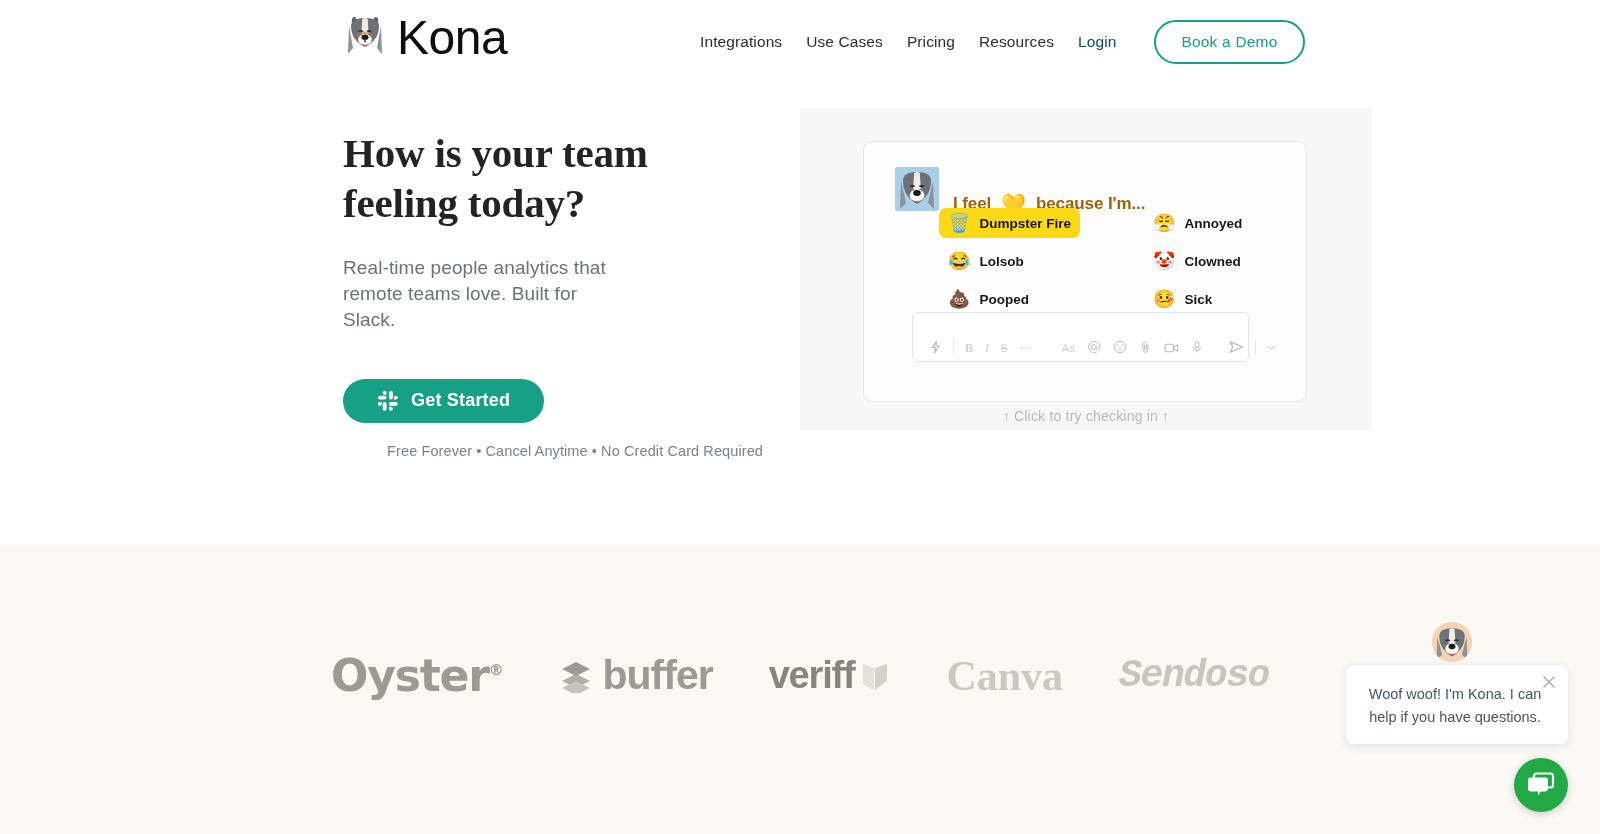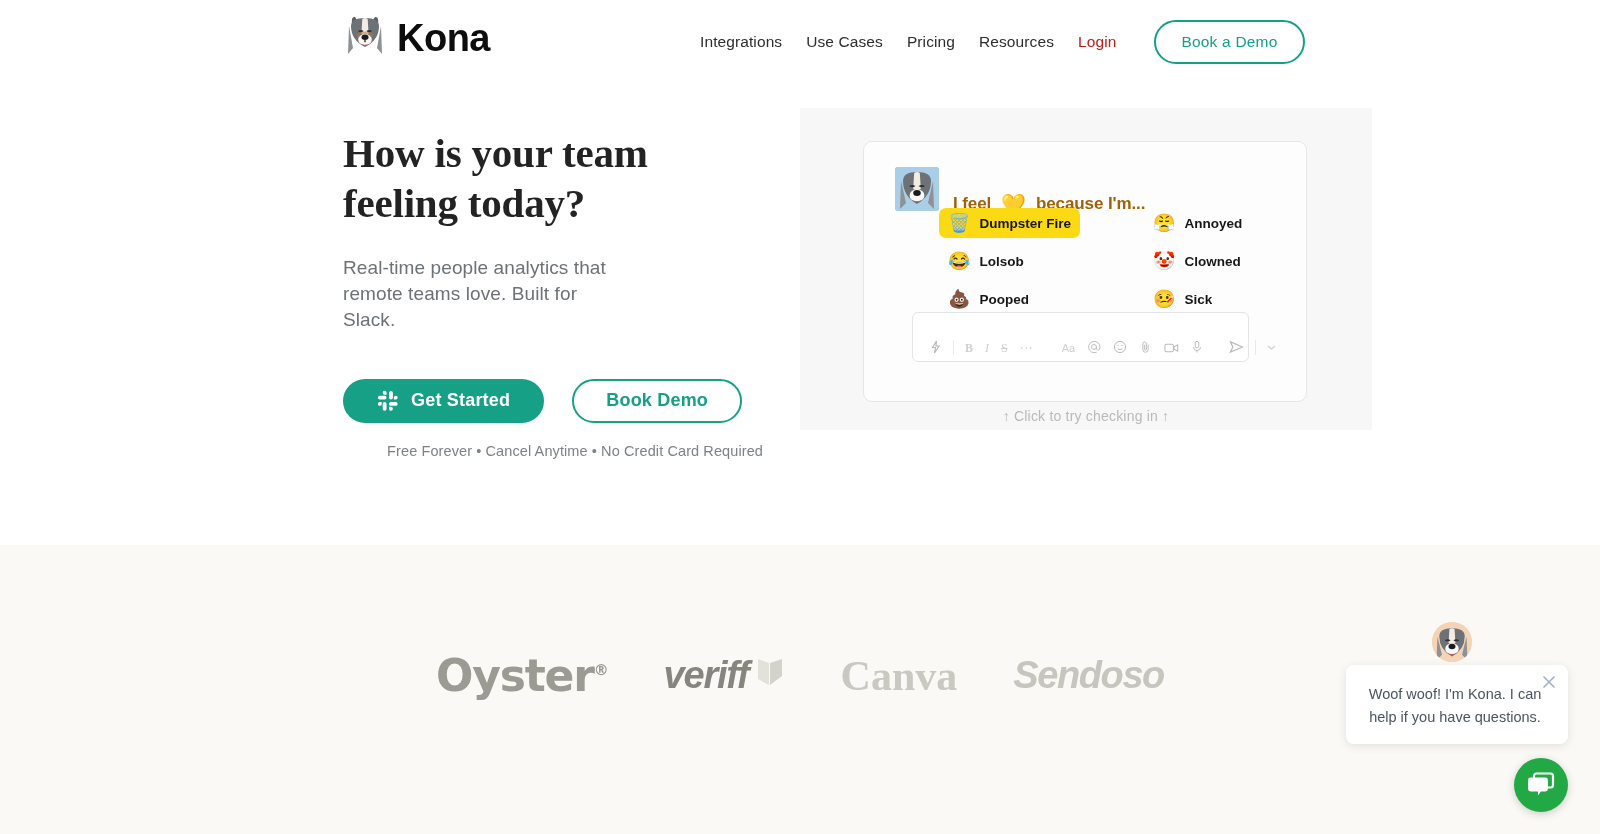--- a/index.html
+++ b/index.html
@@ -17,33 +17,33 @@
     position: absolute; top: 0; left: 0; width: 1600px; height: 78px;
     background: #ffffff;
     display: flex; align-items: center;
   }
   .brand {
     position: absolute; left: 345px; top: 14px;
     display: flex; align-items: center; gap: 12px;
   }
   .brand-logo { width: 40px; height: 48px; display: block; }
   .brand-name {
-    font-size: 38px; font-weight: 700; letter-spacing: -0.5px;
+    font-size: 48px; font-weight: 400; letter-spacing: -0.5px;
     color: #0d0d0d; line-height: 1;
   }
 
   .nav {
     position: absolute; left: 688px; top: 20px;
     display: flex; align-items: center; gap: 0px;
   }
   .nav-link {
     font-size: 15.5px; color: #2e2e2e; letter-spacing: .1px;
     padding: 8px 12px; cursor: pointer; white-space: nowrap;
   }
-  .nav-link.login { color: #b91c1c; }
+  .nav-link.login { color: #0c4a6e; }
   .nav-demo {
     margin-left: 26px;
     border: 2px solid #14a085; color: #14a085;
     background: #fff;
     border-radius: 26px;
     padding: 11px 25px;
     font-size: 15.5px; font-weight: 500;
     cursor: pointer; white-space: nowrap;
     letter-spacing: .2px;
   }
@@ -154,27 +154,27 @@
     display: flex; align-items: center; justify-content: center; gap: 56px;
   }
   .logo-item { display: flex; opacity: 1; }
   .logo-oyster {
     font-size: 44px; font-weight: 700; color: #9b9b93; letter-spacing: -1.2px;
     font-family: "DejaVu Sans", sans-serif;
   }
   .logo-oyster .dot { font-size: 15px; vertical-align: super; }
   .logo-buffer { display: flex; align-items: center; gap: 10px; }
   .logo-buffer .txt { font-size: 41px; font-weight: 700; color: #9b9b93; letter-spacing: -1px; }
-  .logo-veriff { display: flex; align-items: flex-start; gap: 6px; font-style: italic; }
+  .logo-veriff { display: flex; align-items: flex-end; gap: 6px; }
   .logo-veriff .txt { font-size: 38px; font-weight: 700; color: #86867f; letter-spacing: -1.2px; }
   .logo-canva {
     font-family: "Liberation Serif", serif;
     font-size: 42px; font-weight: 700; color: #c9c8c1; letter-spacing: 0px;
   }
-  .logo-sendoso { display: flex; align-items: center; }
+  .logo-sendoso { display: flex; align-items: center; font-family: Liberation Mono, monospace; }
   .logo-sendoso .txt {
     font-size: 38px; font-weight: 700; color: #c6c5be;
     font-style: italic; letter-spacing: -1.4px;
   }
 
   
   .chat-wrap { position: absolute; right: 0; bottom: 0; width: 300px; height: 230px; text-align: center; }
   .chat-avatar {
     position: absolute; right: 128px; bottom: 172px;
     width: 40px; height: 40px; border-radius: 50%;
@@ -257,21 +257,20 @@
           <svg width="22" height="22" viewBox="0 0 24 24">
             <g fill="#ffffff">
               <path d="M5.1 15.2a2.1 2.1 0 1 1-2.1-2.1h2.1zM6.2 15.2a2.1 2.1 0 0 1 4.2 0v5.2a2.1 2.1 0 1 1-4.2 0z"></path>
               <path d="M8.3 5.1a2.1 2.1 0 1 1 2.1-2.1v2.1zM8.3 6.2a2.1 2.1 0 0 1 0 4.2H3.1a2.1 2.1 0 1 1 0-4.2z"></path>
               <path d="M18.4 8.3a2.1 2.1 0 1 1 2.1 2.1h-2.1zM17.3 8.3a2.1 2.1 0 0 1-4.2 0V3.1a2.1 2.1 0 1 1 4.2 0z"></path>
               <path d="M15.2 18.4a2.1 2.1 0 1 1-2.1 2.1v-2.1zM15.2 17.3a2.1 2.1 0 0 1 0-4.2h5.2a2.1 2.1 0 1 1 0 4.2z"></path>
             </g>
           </svg>
           <span>Get Started</span>
         </button>
-        <button class="btn-secondary">Book Demo</button>
       </div>
 
       <div class="hero-note">Free Forever • Cancel Anytime • No Credit Card Required</div>
     </div>
 
     <div class="hero-right">
       <div class="slack-card">
 
         <div class="slack-row1">
           <svg class="slack-avatar" viewBox="0 0 44 44">
@@ -385,20 +384,28 @@
     <div class="hero-caption">↑ Click to try checking in ↑</div>
   </div>
 
   <div class="logos-section">
     <div class="logos">
 
       <div class="logo-item">
         <span class="logo-oyster"><span>Oyster</span><span class="dot">®</span></span>
       </div>
 
+      <div class="logo-item logo-buffer">
+        <svg width="34" height="34" viewBox="0 0 34 34">
+          <path d="M17 3 L31 10 L17 17 L3 10 Z" fill="#9b9b93"></path>
+          <path d="M17 15 L31 22 L17 29 L3 22 Z" fill="#b0b0a8"></path>
+          <path d="M17 22 L31 29 L17 36 L3 29 Z" fill="#c4c4bc"></path>
+        </svg>
+        <span class="txt">buffer</span>
+      </div>
 
       <div class="logo-item logo-veriff">
         <span class="txt">veriff</span>
         <svg width="30" height="38" viewBox="0 0 30 38">
           <path d="M3 5 L14 9 V31 L3 25 Z" fill="#e2e1da"></path>
           <path d="M15 9 L27 5 V22 L15 31 Z" fill="#d4d3cb"></path>
         </svg>
       </div>
 
       <div class="logo-item">

